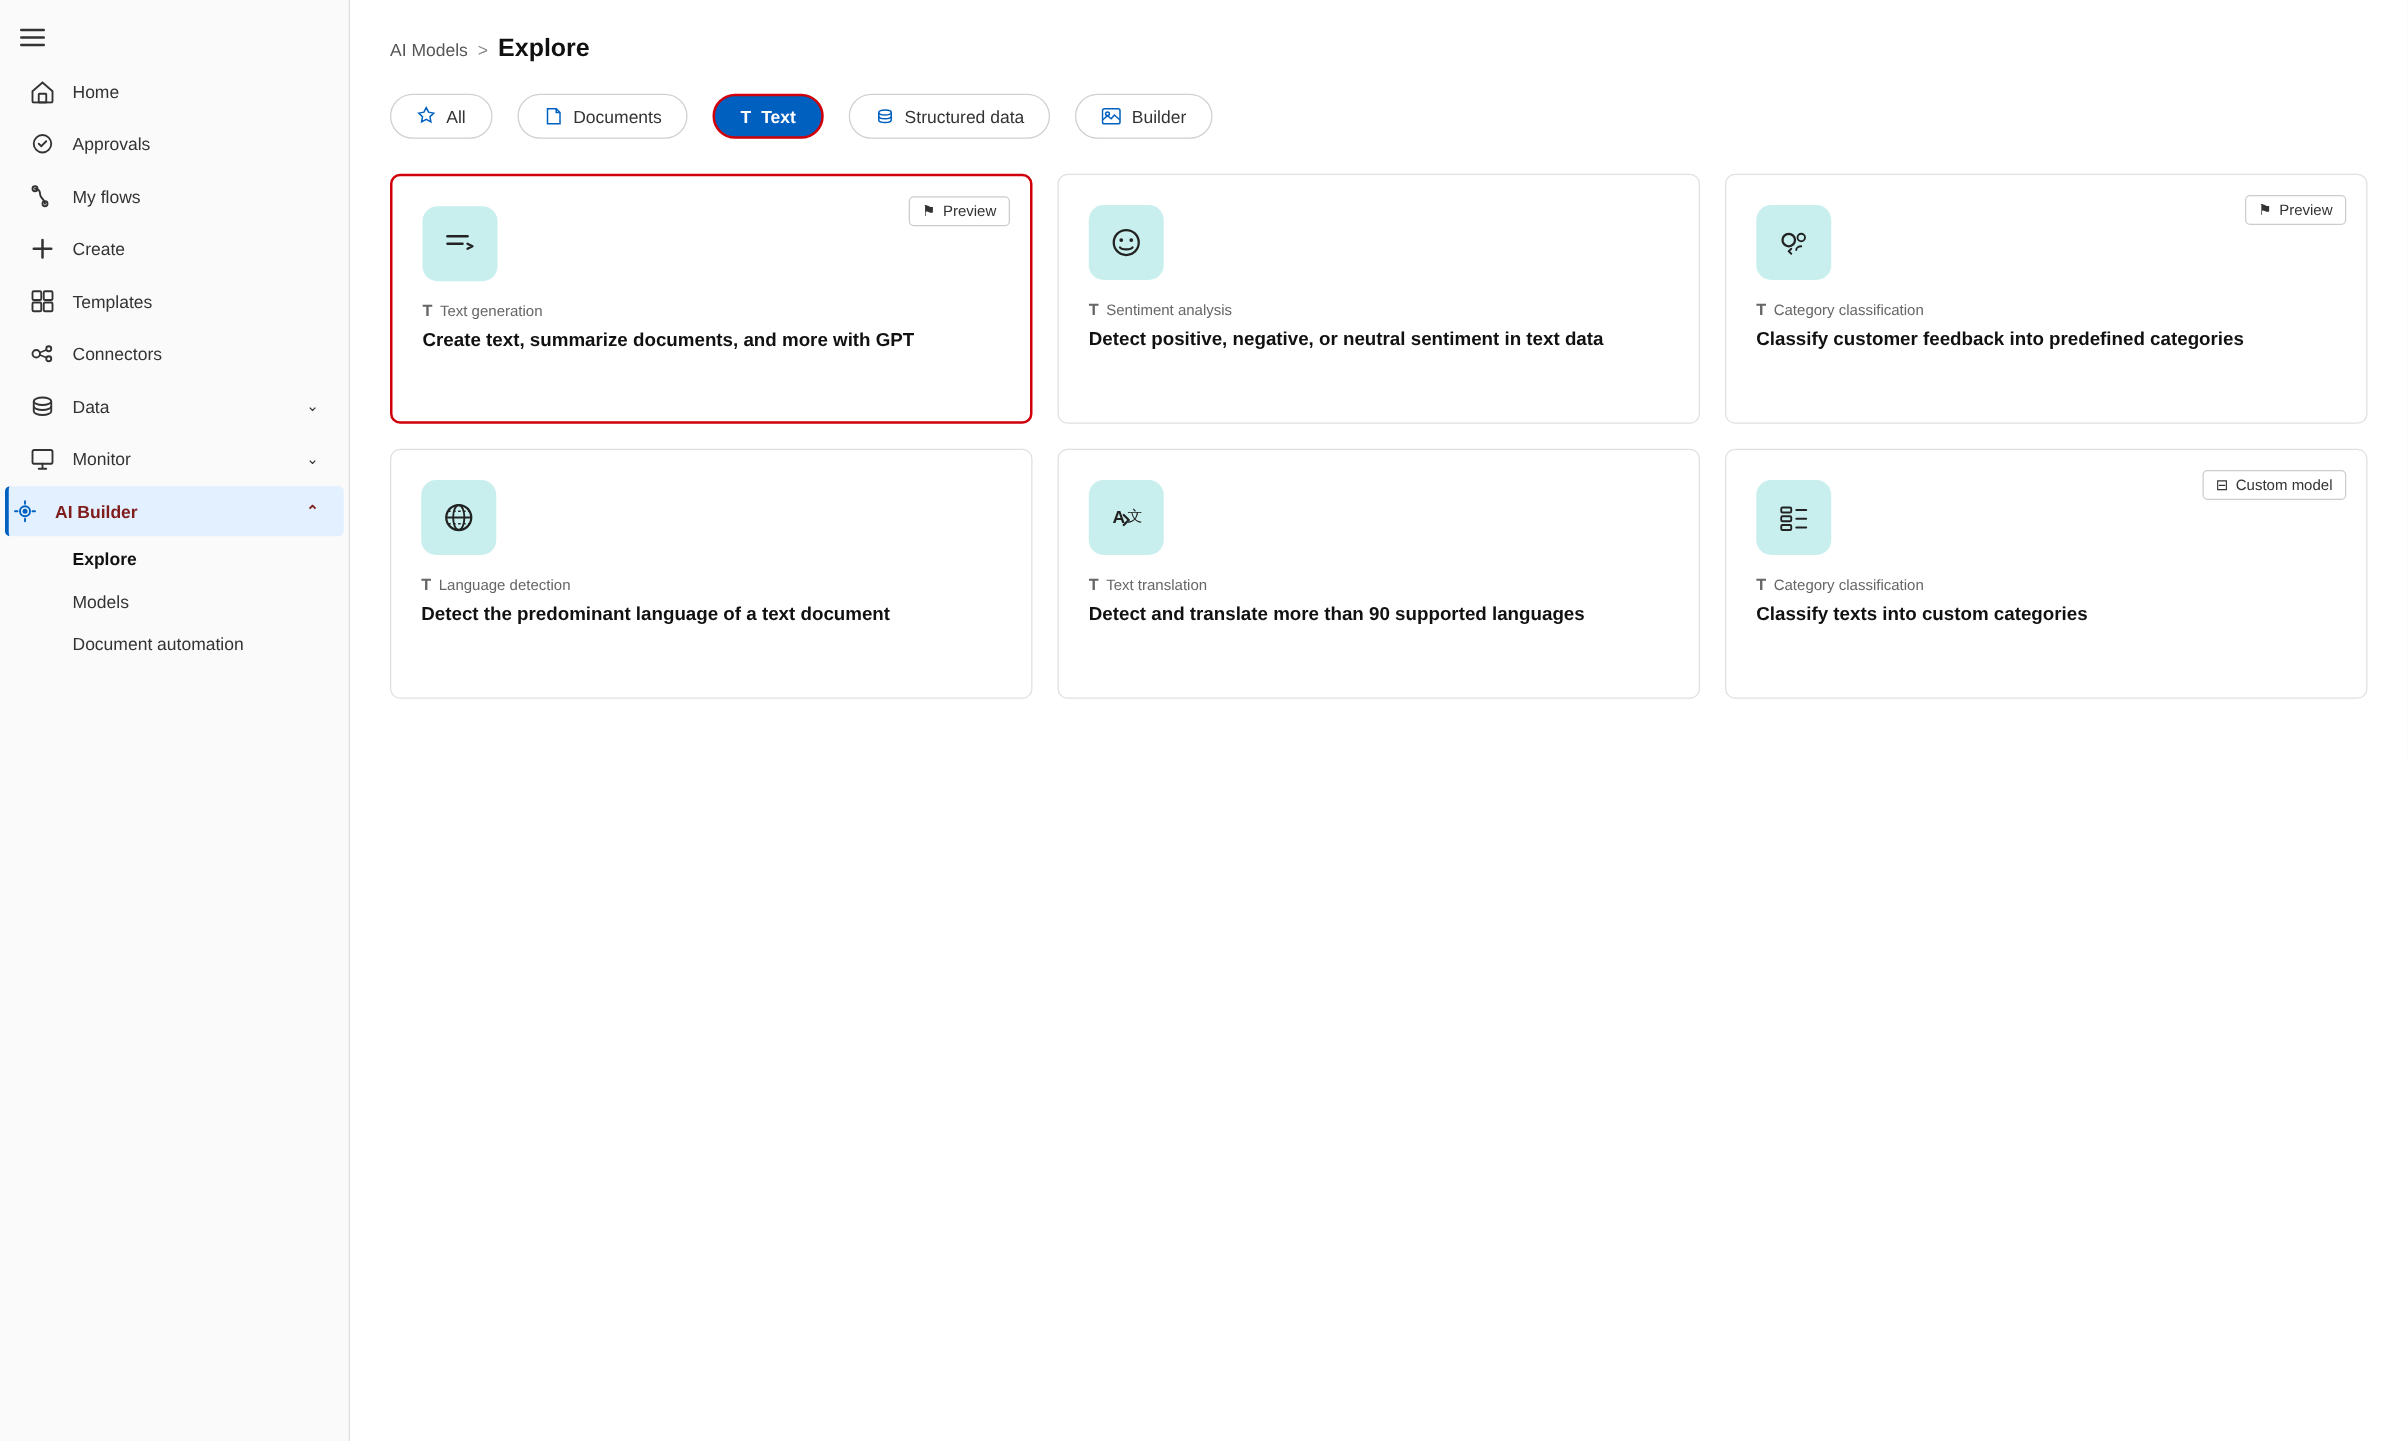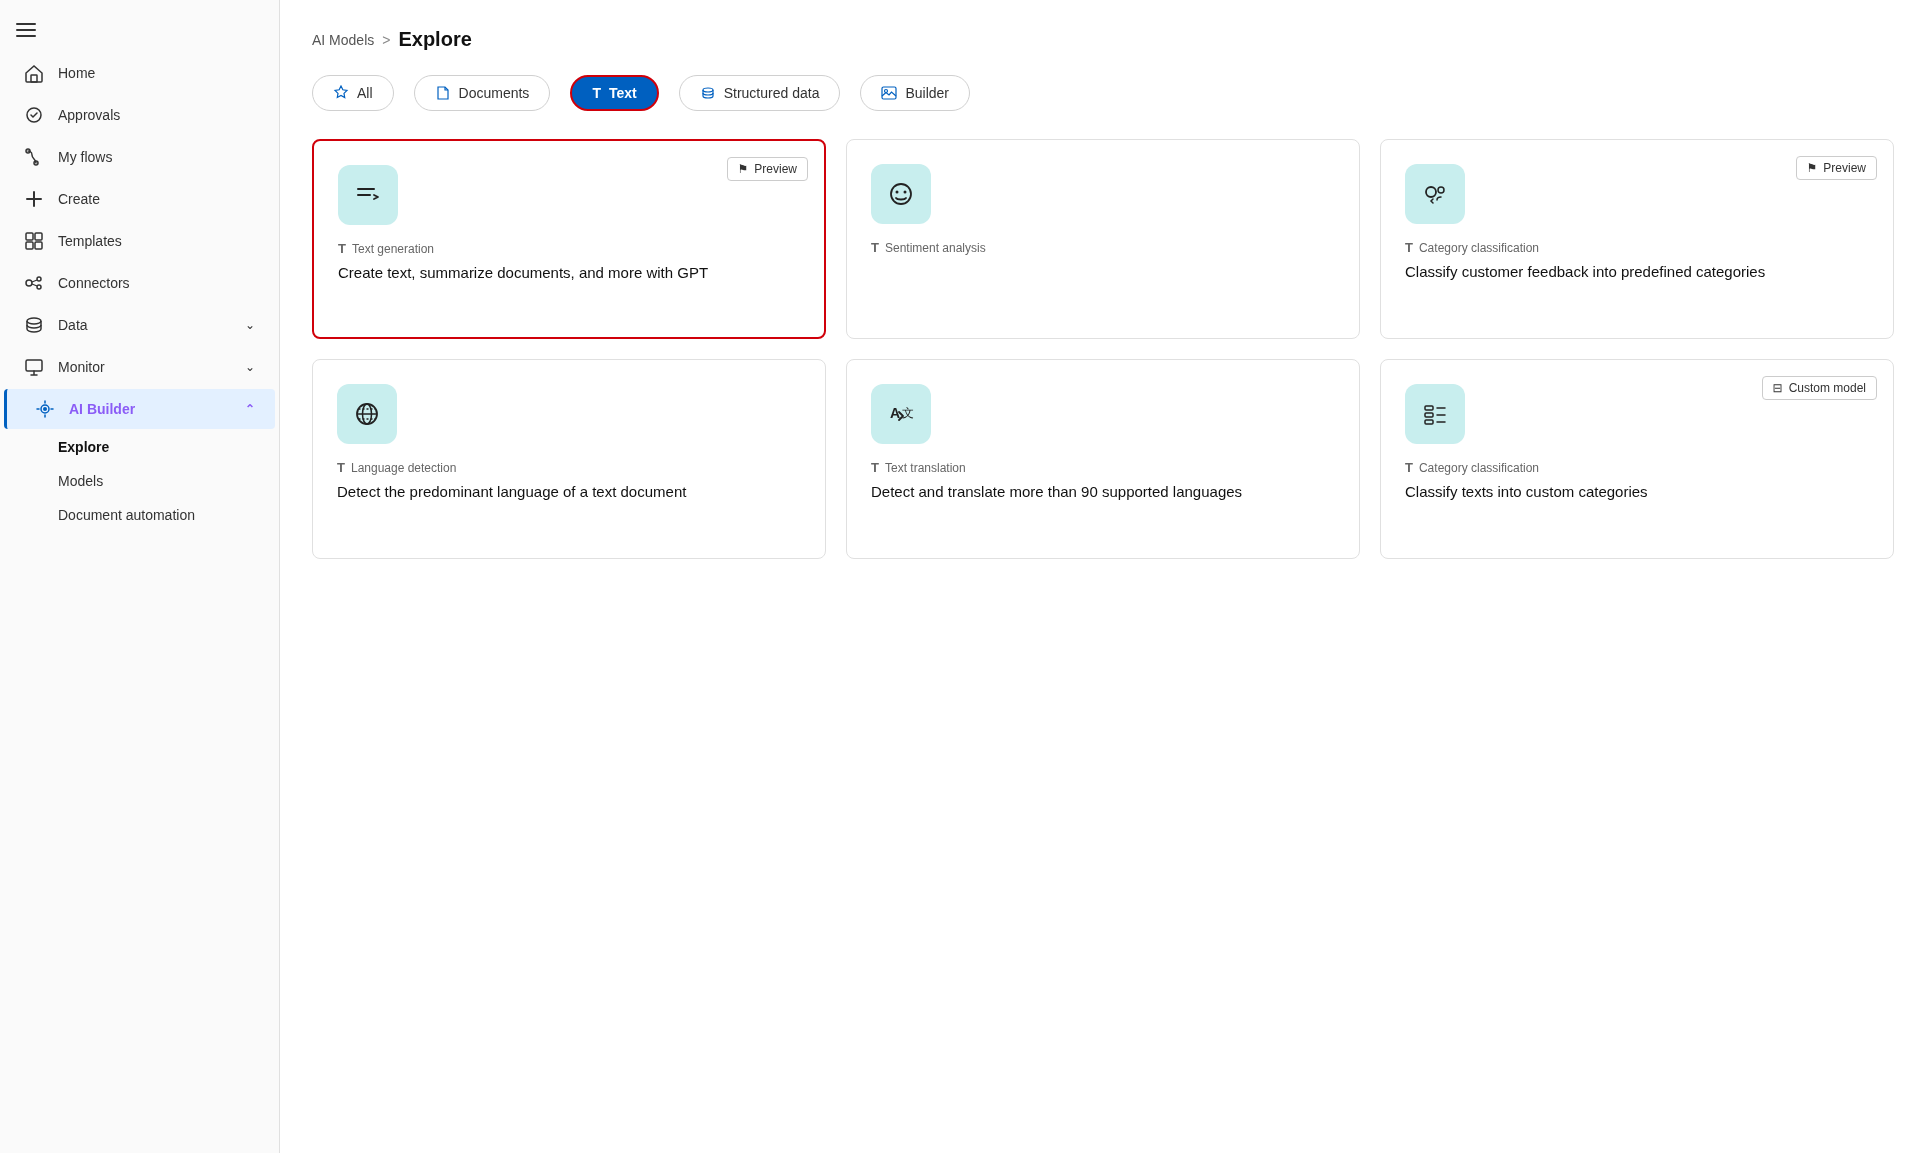--- a/index.html
+++ b/index.html
@@ -26,21 +26,21 @@
       display: flex;
       align-items: center;
       padding: 10px 20px;
       cursor: pointer;
       color: #333;
       font-size: 14px;
       border-radius: 4px;
       margin: 1px 4px;
       gap: 14px;
     }
-    .sidebar-item.active { background: #e3f0ff; color: #8b5cf6; font-weight: 600; border-left: 3px solid #0060c0; padding-left: 28px; }
+    .sidebar-item.active { background: #e3f0ff; color: #7f1d1d; font-weight: 600; border-left: 3px solid #0060c0; padding-left: 3px; }
     .sidebar-item .icon { width: 20px; height: 20px; display: flex; align-items: center; justify-content: center; flex-shrink: 0; }
     .sidebar-item .chevron { margin-left: auto; font-size: 12px; }
     .sidebar-sub-item {
       display: flex;
       align-items: center;
       padding: 8px 20px 8px 54px;
       cursor: pointer;
       color: #333;
       font-size: 14px;
       border-radius: 4px;
@@ -135,21 +135,21 @@
     .card-type {
       display: flex;
       align-items: center;
       gap: 6px;
       font-size: 12px;
       color: #666;
       margin-bottom: 6px;
     }
     .card-title {
       font-size: 15px;
-      font-weight: 400;
+      font-weight: 700;
       color: #111;
       line-height: 1.4;
     }
 
     
     svg { display: block; }
   </style>
 </head>
 <body>
 
@@ -358,20 +358,21 @@
           <circle cx="16" cy="16" r="10" stroke="#222" stroke-width="1.8" fill="none"></circle>
           <circle cx="12" cy="14" r="1.5" fill="#222"></circle>
           <circle cx="20" cy="14" r="1.5" fill="#222"></circle>
           <path d="M11 20c1.2 2 8.8 2 10 0" stroke="#222" stroke-width="1.8" stroke-linecap="round" fill="none"></path>
         </svg>
       </div>
       <div class="card-type">
         <span style="font-size:13px;font-weight:700;color:#666;">T</span>
         <span>Sentiment analysis</span>
       </div>
+      <div class="card-title">Detect positive, negative, or neutral sentiment in text data</div>
     </div>
 
     <div class="card">
       <div class="card-icon-wrap">
         <svg width="32" height="32" viewBox="0 0 32 32" fill="none">
           <circle cx="12" cy="14" r="5" stroke="#222" stroke-width="1.8" fill="none"></circle>
           <circle cx="22" cy="12" r="3" stroke="#222" stroke-width="1.5" fill="none"></circle>
           <path d="M18 22c0-2 2-3 4-3" stroke="#222" stroke-width="1.5" stroke-linecap="round"></path>
           <path d="M14 21l-2 2 2 2" stroke="#222" stroke-width="1.5" stroke-linecap="round"></path>
         </svg>

